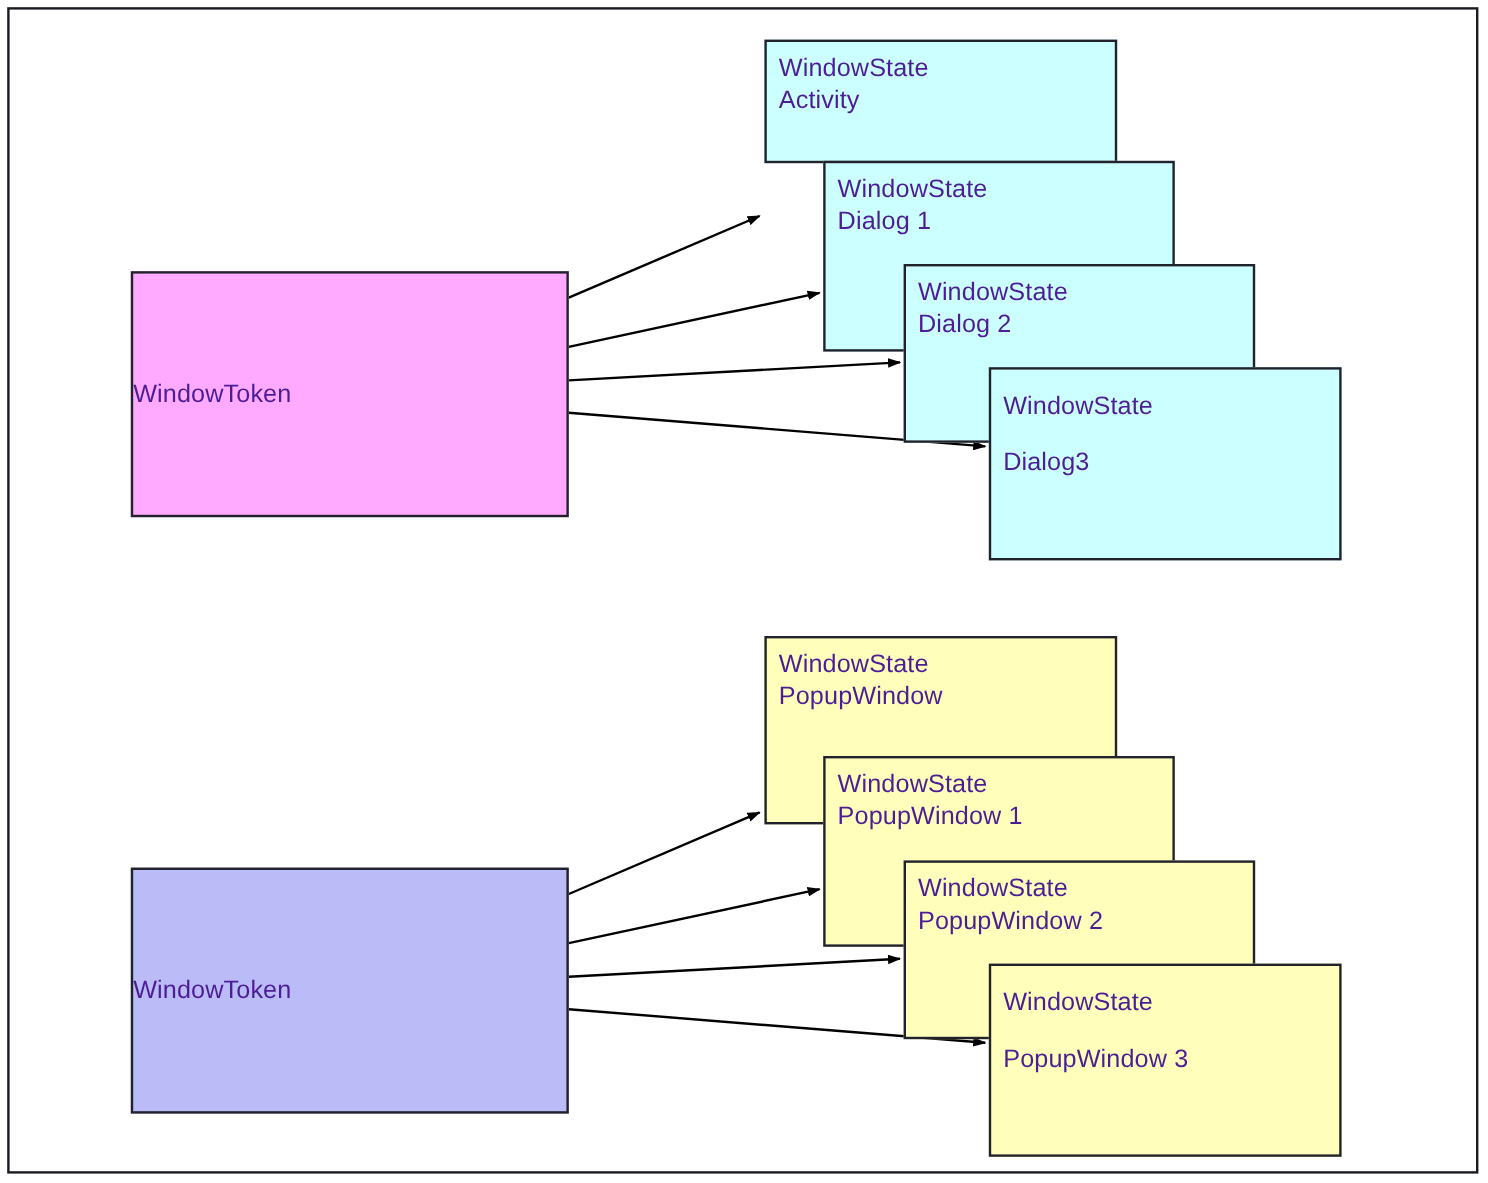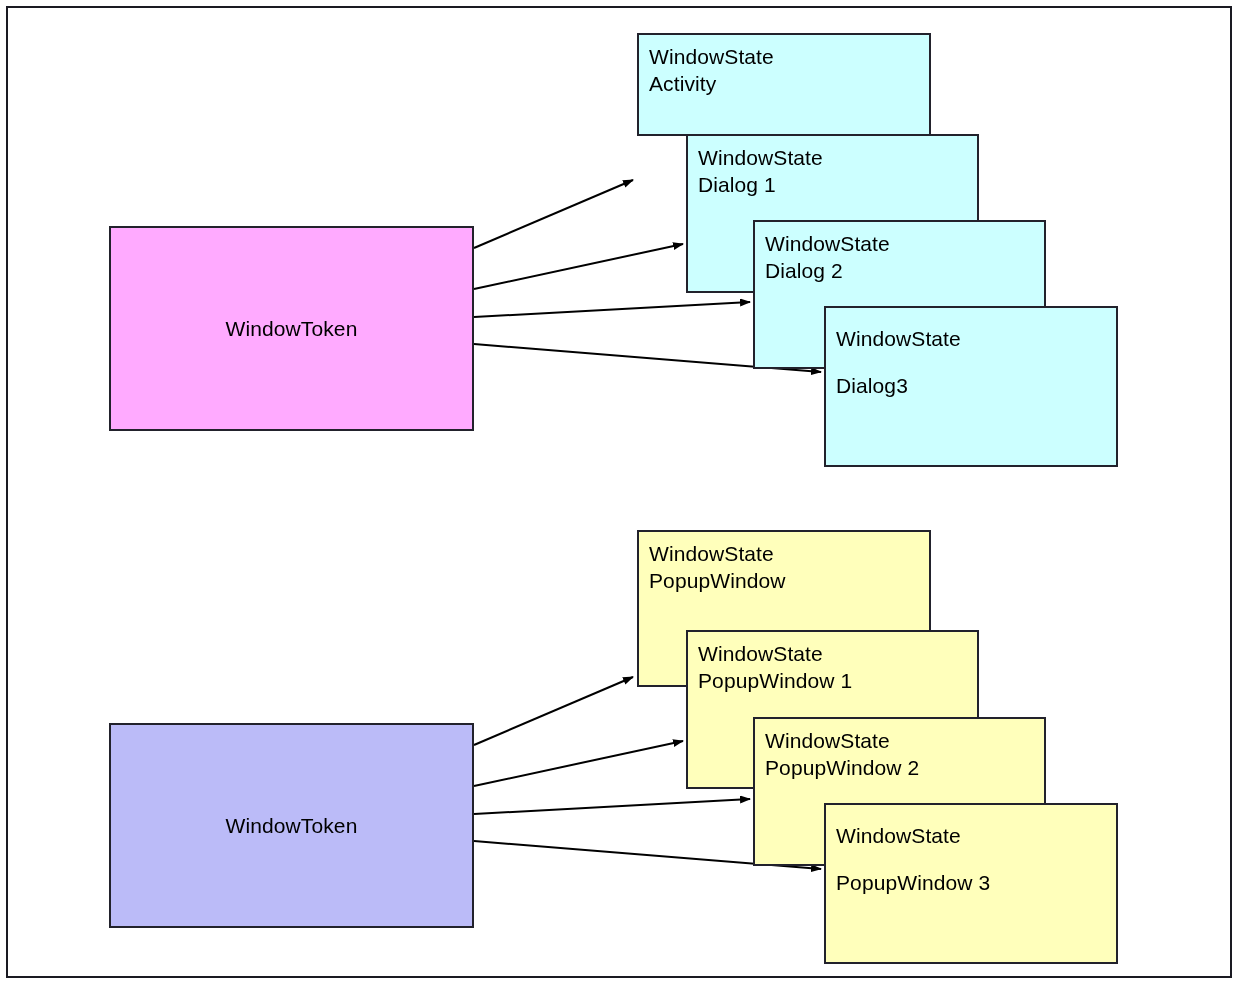--- a/index.html
+++ b/index.html
@@ -19,28 +19,28 @@
   }
   svg#edges{position:absolute;left:0;top:0;width:1240px;height:986px;overflow:visible;}
   .node{
     position:absolute;
     box-sizing:border-box;
     border:2px solid #22222c;
   }
   .node .txt{
     position:absolute;
     left:10px;right:6px;
-    color:#000000;
+    color:#4c1d95;
     white-space:pre-line;
     line-height:1.30;
     font-size:21px;
     letter-spacing:.1px;
   }
   .node.token{
-    display:flex;align-items:center;justify-content:center;
+    display:flex;align-items:center;justify-content:flex-start;
   }
   .node.token .txt{
     position:static;left:auto;right:auto;
     text-align:center;
     font-size:21px;
   }
   .node.state .txt{top:8px;}
   .node.state.spaced .txt{top:8px;line-height:2.22;}
 </style>
 </head>

